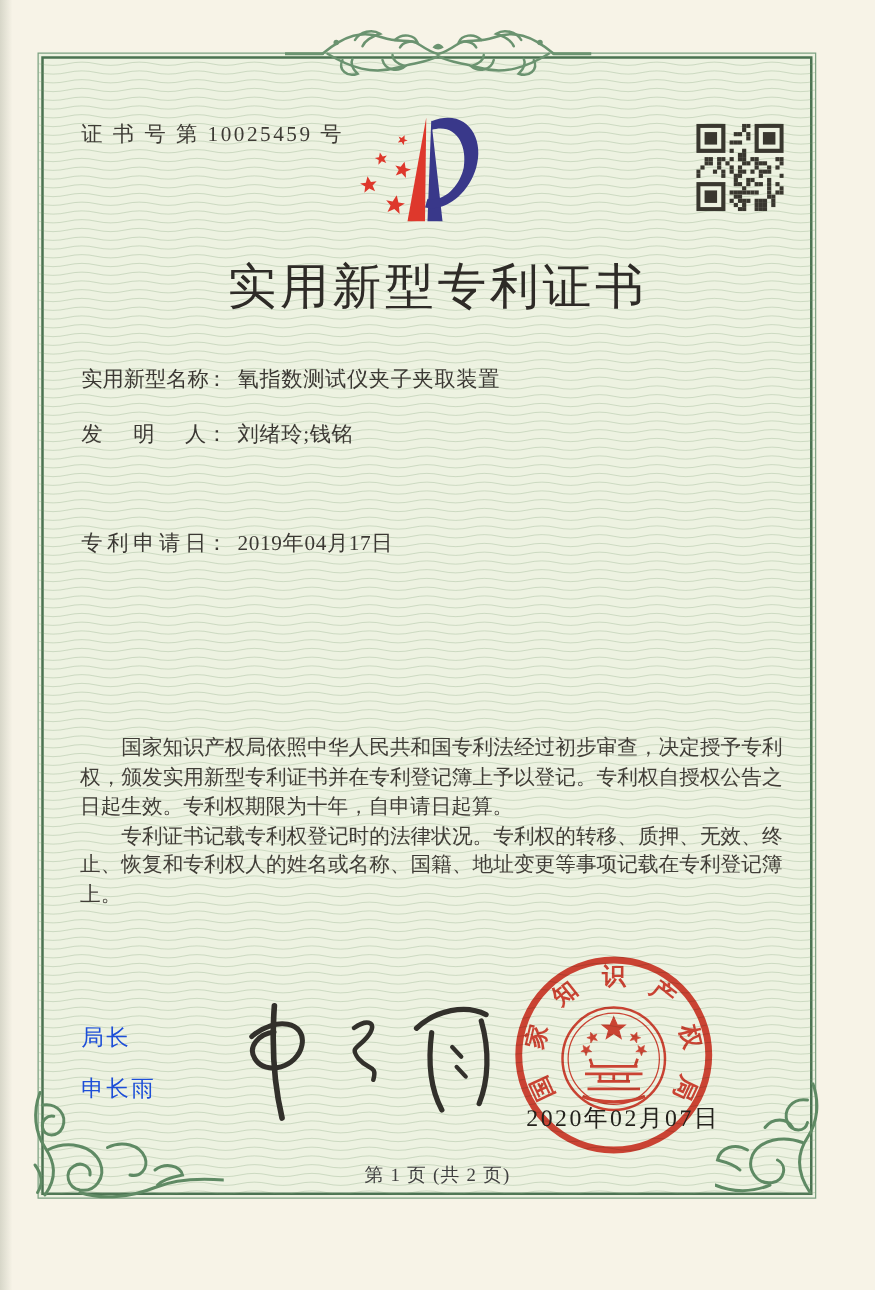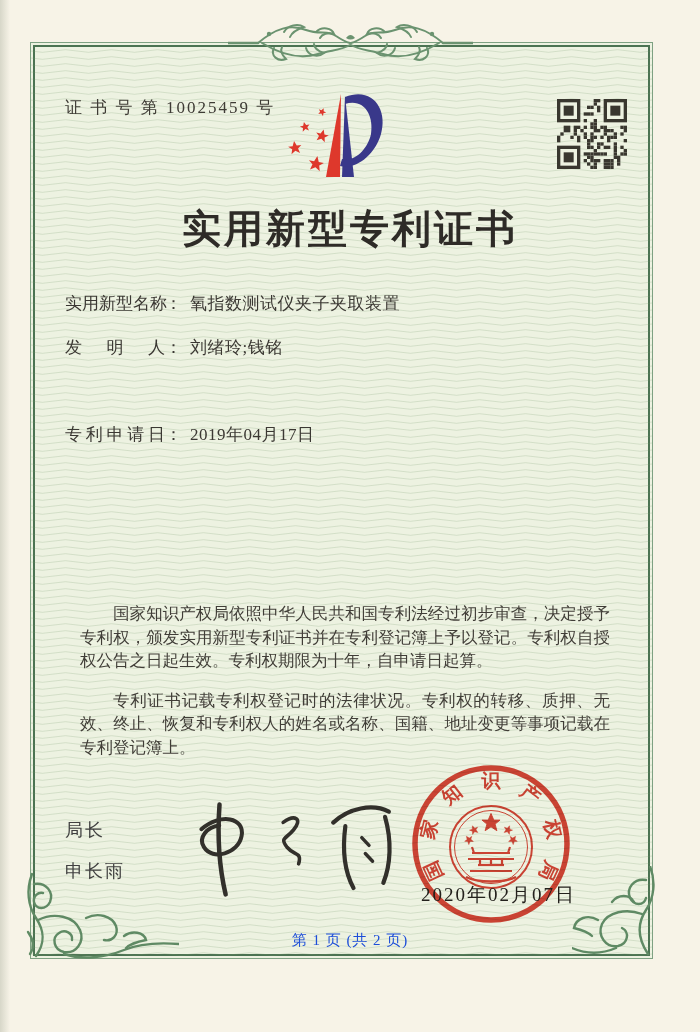--- a/index.html
+++ b/index.html
@@ -19,44 +19,44 @@
   .frame-inner{position:absolute;inset:2px;border:2px solid #4b7352;}
   .guilloche{position:absolute;inset:0;pointer-events:none;}
   .content{position:absolute;inset:0;}
 
   .cert-no{position:absolute;left:65px;top:96px;font-size:17px;letter-spacing:2px;color:#3e3b35;}
 
   .logo{position:absolute;left:278px;top:82px;width:130px;height:118px;}
   .qr{position:absolute;left:557px;top:99px;width:70px;height:70px;}
 
   .title{position:absolute;left:0;right:0;top:202px;text-align:center;
-    font-size:39px;letter-spacing:3px;font-weight:700;color:#2e2b27;}
+    font-size:39px;letter-spacing:3px;font-weight:400;color:#2e2b27;}
 
   .field-row{position:absolute;left:65px;width:560px;font-size:17px;white-space:nowrap;color:#3b3833;}
   .f-label{display:inline-block;width:100px;text-align:justify;text-align-last:justify;}
   .f-colon{display:inline-block;margin-right:8px;}
   .f-value{letter-spacing:.5px;}
   .pair2{position:absolute;left:252px;top:0;}
   .pair2 .f-label{width:94px;}
 
   .paragraphs{position:absolute;left:64px;top:586px;width:562px;
     font-size:16.5px;line-height:23.6px;text-align:justify;color:#403d37;}
-  .paragraphs p{margin:16px;text-indent:2em;}
-
-  .director{position:absolute;left:65px;top:818px;font-size:18px;color:#404040;}
+  .paragraphs p{margin:0;text-indent:2em;}
+
+  .director{position:absolute;left:65px;top:818px;font-size:18px;color:#1d4ed8;}
   .director div{margin-bottom:17px;letter-spacing:2px;}
   .signature{position:absolute;left:188px;top:792px;width:212px;height:108px;}
 
   .seal{position:absolute;left:408px;top:761px;width:166px;height:166px;
     mix-blend-mode:multiply;opacity:.93;}
   .seal-date{position:absolute;left:421px;top:882px;font-size:19px;letter-spacing:2px;
     color:#23211c;z-index:5;}
 
   .page-info{position:absolute;left:0;right:0;top:931px;text-align:center;
-    font-size:15px;color:#1d4ed8;letter-spacing:1px;}
+    font-size:15px;color:#404040;letter-spacing:1px;}
   .footer-note{position:absolute;left:0;right:0;top:972px;text-align:center;
     font-size:15px;color:#57544b;letter-spacing:3px;}
 
   .ornament-top{position:absolute;left:228px;top:20px;width:245px;height:46px;}
   .flourish-bl{position:absolute;left:24px;top:872px;width:155px;height:92px;}
   .flourish-br{position:absolute;left:572px;top:866px;width:86px;height:96px;}
 </style>
 </head>
 <body>
 

